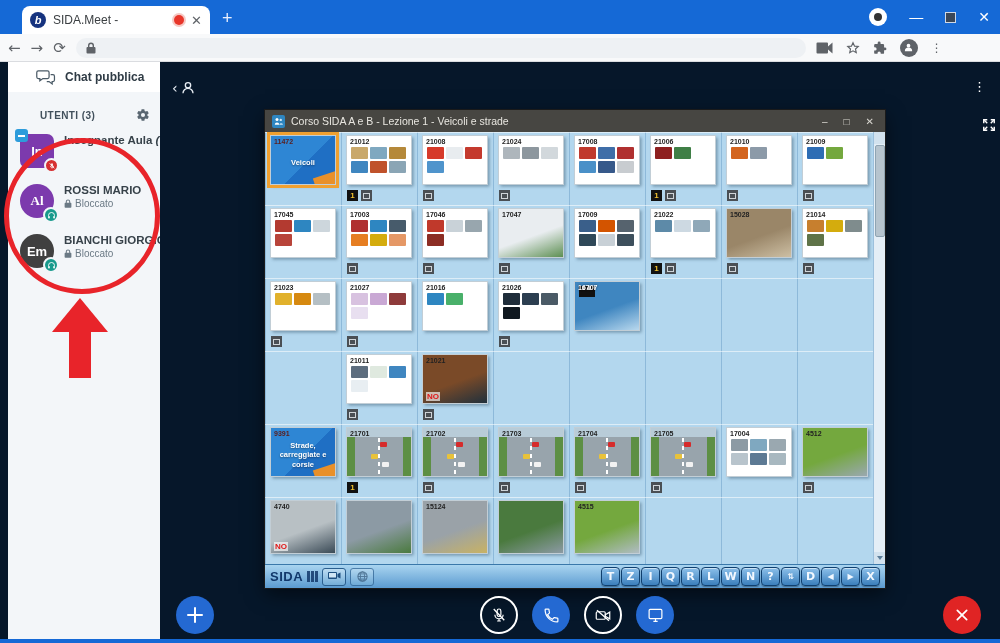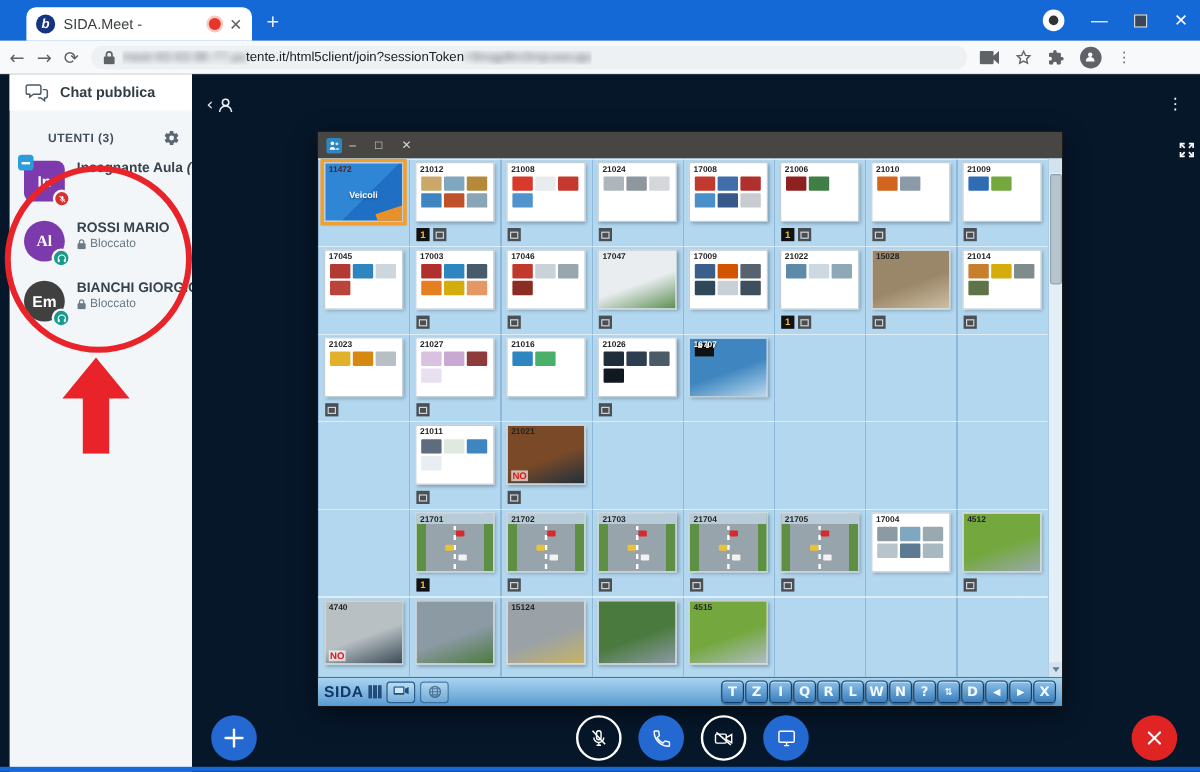--- a/index.html
+++ b/index.html
@@ -29,21 +29,21 @@
   .avatar-ic { width:18px; height:18px; border-radius:50%; background:#5f6368; display:flex; align-items:center; justify-content:center; }
   .kebab { color:#5f6368; font-size:12px; letter-spacing:0; line-height:4px; width:4px; text-align:center; }
 
   
   .app { position:absolute; left:0; top:62px; width:1000px; height:581px; background:#06172a; }
   .leftstrip { position:absolute; left:0; top:0; width:8px; height:581px; background:#06172a; }
 
   
   .sidebar { position:absolute; left:8px; top:0; width:152px; height:581px; background:#f3f6f9; }
   .sb-header { font-size:10px; font-weight:bold; color:#41505c; letter-spacing:.4px; padding:14px 0 6px 12px; }
-  .chat-item { height:30px; background:#ffffff; display:flex; align-items:center; gap:9px; padding-left:13px; cursor:pointer; }
+  .chat-item { height:30px; background:#ffffff; display:flex; align-items:center; gap:9px; padding-left:28px; cursor:pointer; }
   .chat-label { font-size:12px; font-weight:bold; color:#2f3b45; }
   .users-header { display:flex; align-items:center; justify-content:space-between; padding:16px 10px 4px 12px; }
   .users-title { font-size:10px; font-weight:bold; color:#41505c; letter-spacing:.4px;padding-left:20px; }
   .user-row { display:flex; align-items:flex-start; gap:10px; padding:8px 6px 8px 12px; cursor:pointer; }
   .avatar { position:relative; width:34px; height:34px; color:#fff; font-size:13px; font-weight:bold; display:flex; align-items:center; justify-content:center; flex:0 0 auto; }
   .avatar.square { border-radius:7px; }
   .avatar.circle { border-radius:50%; }
   .badge-presenter { position:absolute; left:-5px; top:-5px; width:13px; height:13px; border-radius:3px; background:#2d9cdb; display:flex; align-items:center; justify-content:center; }
   .badge-presenter::after { content:""; width:7px; height:2px; background:#fff; }
   .badge-mic { position:absolute; right:-5px; bottom:-5px; width:15px; height:15px; border-radius:50%; background:#d63031; border:2px solid #f3f6f9; display:flex; align-items:center; justify-content:center; }
@@ -154,23 +154,20 @@
   </div>
 
   <div class="toolbar">
     <span class="nav-ic">←</span>
     <span class="nav-ic">→</span>
     <span class="nav-ic">⟳</span>
     <div class="omnibox">
       <svg width="10" height="12" viewBox="0 0 10 12">
           <path d="M2 5V3.5A3 3 0 0 1 8 3.5V5h.5A1 1 0 0 1 9.5 6v4.5a1 1 0 0 1-1 1h-7a1 1 0 0 1-1-1V6A1 1 0 0 1 1.5 5zM3.4 5h3.2V3.5a1.6 1.6 0 0 0-3.2 0z" fill="#5f6368"></path>
         </svg>
-      <span class="url-text">
-        <span class="blurred">meet-93-63-96-77.pa</span><span>tente.it/html5client/join?sessionToken</span><span class="blurred">=9mqp8m3mjcowcajo</span>
-      </span>
     </div>
     <div class="tb-icons">
       <svg width="17" height="12" viewBox="0 0 17 12">
           <path d="M12 4.5V1.5A1 1 0 0 0 11 .5H1.5a1 1 0 0 0-1 1v9a1 1 0 0 0 1 1H11a1 1 0 0 0 1-1v-3l4.5 4V.5z" fill="#5f6368"></path>
         </svg>
       <svg width="14" height="14" viewBox="0 0 24 24">
           <path d="M12 3l2.7 5.8 6.3.7-4.7 4.3 1.3 6.2L12 16.9 6.4 20l1.3-6.2L3 9.5l6.3-.7z" fill="none" stroke="#5f6368" stroke-width="2"></path>
         </svg>
       <svg width="14" height="14" viewBox="0 0 24 24">
           <path d="M20.5 11H19V7a2 2 0 0 0-2-2h-4V3.5a2.5 2.5 0 0 0-5 0V5H4a2 2 0 0 0-2 2v3.8h1.5a2.7 2.7 0 0 1 0 5.4H2V20a2 2 0 0 0 2 2h3.8v-1.5a2.7 2.7 0 0 1 5.4 0V22H17a2 2 0 0 0 2-2v-4h1.5a2.5 2.5 0 0 0 0-5z" fill="#5f6368"></path>
@@ -277,20 +274,21 @@
       <div class="window">
         <div class="w-titlebar">
           <span class="w-ic">
             <svg width="9" height="8" viewBox="0 0 12 10">
                 <circle cx="4" cy="3" r="2" fill="#fff"></circle>
                 <circle cx="9" cy="3.5" r="1.6" fill="#cfe6f5"></circle>
                 <path d="M1 10a3 3 0 0 1 6 0z" fill="#fff"></path>
                 <path d="M7 10a2.6 2.6 0 0 1 5 0z" fill="#cfe6f5"></path>
               </svg>
           </span>
+          <span class="w-title">Corso SIDA A e B - Lezione 1 - Veicoli e strade</span>
           <div class="w-controls">
             <span>–</span>
             <span>□</span>
             <span>✕</span>
           </div>
         </div>
         <div class="w-body">
           <div class="grid" id="slide-grid">
               <div class="cell" style="left: 0px; top: 0px;">
                 <div class="card sel">
@@ -565,20 +563,27 @@
                 </div>
               </div>
               <div class="cell" style="left: 152px; top: 219px;">
                 <div class="card">
                   <div class="photo-art" style="background: linear-gradient(160deg, rgb(122, 74, 40) 0px, rgb(122, 74, 40) 55%, rgb(32, 48, 60) 100%);"></div>
                   <span class="no-label">NO</span>
                   <span class="s-num">21021</span>
                 </div>
                 <div class="badges">
                   <span class="bdg bg"></span>
+                </div>
+              </div>
+              <div class="cell" style="left: 0px; top: 292px;">
+                <div class="card">
+                  <div class="title-art"></div>
+                  <span class="t-label">Strade, carreggiate e corsie</span>
+                  <span class="s-num on-blue">9391</span>
                 </div>
               </div>
               <div class="cell" style="left: 76px; top: 292px;">
                 <div class="card">
                   <div class="road-art">
                     <span class="car" style="background: rgb(214, 43, 43); left: 52%; top: 30%;"></span>
                     <span class="car" style="background: rgb(232, 194, 58); left: 38%; top: 55%;"></span>
                     <span class="car" style="background: rgb(242, 242, 242); left: 55%; top: 70%;"></span>
                   </div>
                   <span class="s-num">21701</span>

